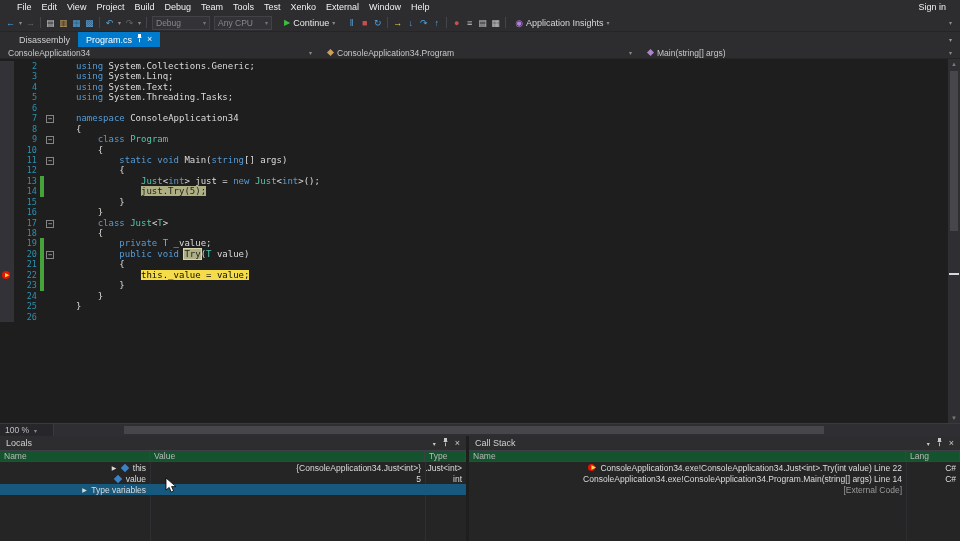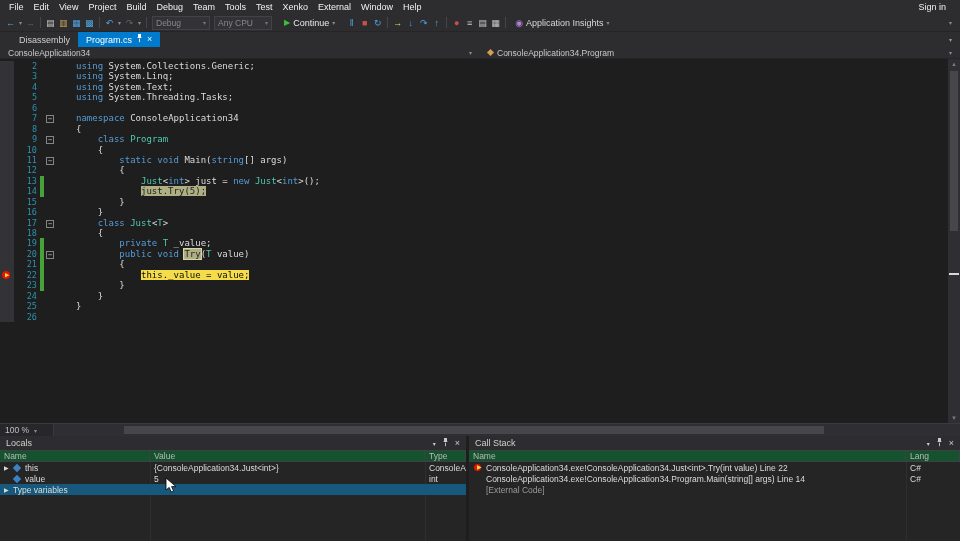--- a/index.html
+++ b/index.html
@@ -8,21 +8,21 @@
     background: #2d2d30;
     font-family: "Liberation Sans", sans-serif;
     font-size: 9px;
     color: #dcdcdc;
     position: relative;
     cursor: default;
   }
   .app { width: 960px; height: 541px; display: flex; flex-direction: column; }
 
   
-  .menubar { height: 14px; flex: none; display: flex; align-items: center; padding: 0 4px; background: #2d2d30; }
+  .menubar { height: 14px; flex: none; display: flex; align-items: center; padding: 0 4px; background: #2d2d30; margin-left: 8px; }
   .menu-items { display: flex; align-items: center; }
   .menu-item { padding: 1px 5px; color: #f1f1f1; }
   .menu-right { margin-left: auto; display: flex; align-items: center; gap: 6px; padding-right: 10px; }
   .signin { color: #f1f1f1; }
 
   
   .toolbar { height: 18px; flex: none; display: flex; align-items: center; padding: 0 4px; background: #2d2d30; border-bottom: 1px solid #252528; }
   .tbgroup { display: flex; align-items: center; }
   .ti { width: 13px; text-align: center; font-size: 9px; line-height: 16px; display: inline-block; }
   .ti.dd { width: 7px; font-size: 6px; color: #8a8a8a; }
@@ -94,21 +94,21 @@
   .panel-title { height: 14px; flex: none; display: flex; align-items: center; padding: 0 6px; background: #2d2d30; color: #d0d0d0; }
   .pt-icons { margin-left: auto; display: flex; align-items: center; gap: 6px; }
   .pt-chevron { font-size: 6px; color: #c8c8c8; }
   .pt-close { font-size: 9px; color: #c8c8c8; line-height: 9px; }
   .grid-header { height: 12px; flex: none; display: flex; border-top: 1px solid #3f3f46; border-bottom: 1px solid #3f3f46; color: #b8b8b8; font-size: 8.5px; background: #14532d; }
   .gh-cell { padding: 0 4px; border-right: 1px solid #3f3f46; display: flex; align-items: center; overflow: hidden; white-space: nowrap; }
   .grid-body { flex: 1; position: relative; font-size: 8.5px; overflow: hidden; }
   .vline { position: absolute; top: 0; bottom: 0; width: 1px; background: #2e2e33; }
   .grow { height: 11px; display: flex; align-items: center; position: relative; }
   .grow.selected { background: #17597c; }
-  .gcell { padding: 0 4px; height: 100%; display: flex; align-items: center; overflow: hidden; white-space: nowrap; flex: none; }
+  .gcell { padding: 0 4px; height: 100%; display: flex; align-items: center; overflow: hidden; white-space: nowrap; flex: none; justify-content: flex-end; }
   .expander { width: 9px; flex: none; font-size: 6px; color: #d8d8d8; }
   .var-icon { width: 6px; height: 6px; flex: none; background: #3b82c4; transform: rotate(45deg); margin: 0 5px 0 1px; }
   .cs-icon { position: relative; width: 13px; height: 9px; flex: none; }
   .cs-dot { position: absolute; left: 1px; top: 1px; width: 7px; height: 7px; border-radius: 50%; background: #e51400; }
   .cs-arrow { position: absolute; left: 4px; top: -1px; color: #f0dc4a; font-size: 6px; line-height: 10px; }
   .cs-indent { width: 13px; flex: none; }
   .ext { color: #9a9a9a; }
 
   .cursor { position: absolute; left: 165px; top: 477px; z-index: 99; pointer-events: none; }
 </style>
@@ -212,20 +212,25 @@
   </div>
 
   <div class="navbar">
     <div class="nav-sec">
       <span>ConsoleApplication34</span>
       <span class="dd">▾</span>
     </div>
     <div class="nav-sec">
       <span class="diamond class"></span>
       <span>ConsoleApplication34.Program</span>
+      <span class="dd">▾</span>
+    </div>
+    <div class="nav-sec">
+      <span class="diamond method"></span>
+      <span>Main(string[] args)</span>
       <span class="dd">▾</span>
     </div>
   </div>
 
   <div class="editor">
     <div class="code-lines">
         <div class="cl"><span class="cl-bp"></span><span class="cl-num">2</span><span class="cl-chg"></span><span class="cl-fold"></span><span class="cl-code"><span class="tk-kw">using</span><span class="tk-pl"> System.Collections.Generic;</span></span></div>
         <div class="cl"><span class="cl-bp"></span><span class="cl-num">3</span><span class="cl-chg"></span><span class="cl-fold"></span><span class="cl-code"><span class="tk-kw">using</span><span class="tk-pl"> System.Linq;</span></span></div>
         <div class="cl"><span class="cl-bp"></span><span class="cl-num">4</span><span class="cl-chg"></span><span class="cl-fold"></span><span class="cl-code"><span class="tk-kw">using</span><span class="tk-pl"> System.Text;</span></span></div>
         <div class="cl"><span class="cl-bp"></span><span class="cl-num">5</span><span class="cl-chg"></span><span class="cl-fold"></span><span class="cl-code"><span class="tk-kw">using</span><span class="tk-pl"> System.Threading.Tasks;</span></span></div>

